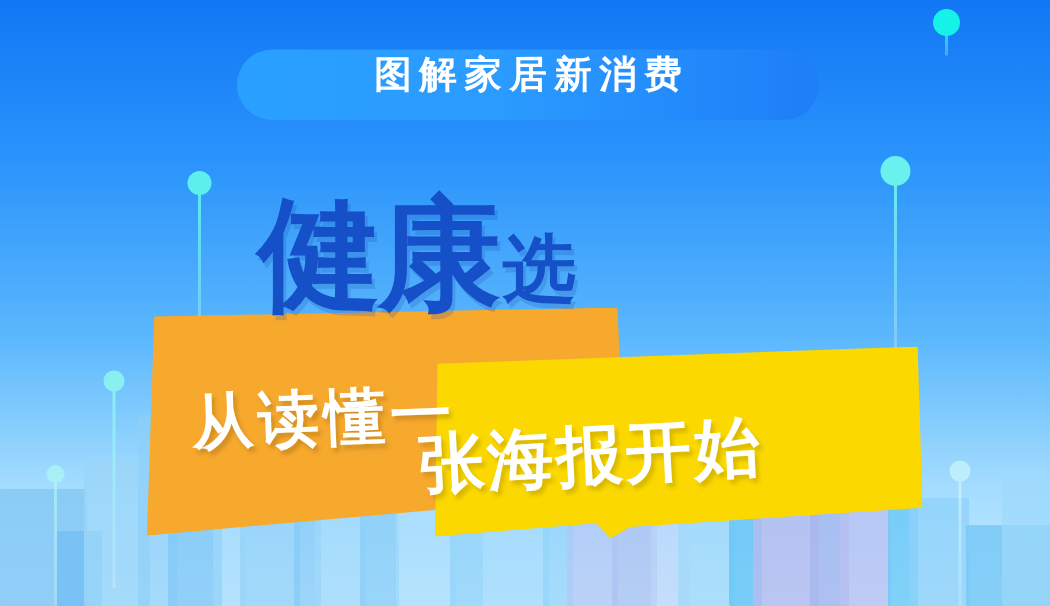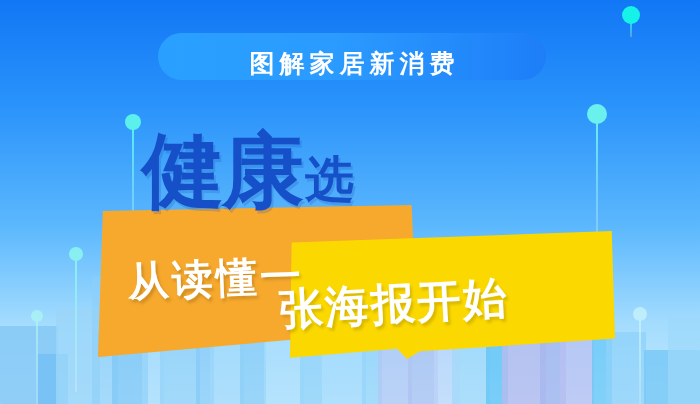--- a/index.html
+++ b/index.html
@@ -20,21 +20,21 @@
   
   .pop{position:absolute;}
   .pop .stem{position:absolute;left:50%;transform:translateX(-50%);width:2px;}
   .pop .ball{position:absolute;left:50%;transform:translateX(-50%);border-radius:50%;}
 
   
   .pill{
     position:absolute;left:158px;top:33px;width:388px;height:47px;
     border-radius:24px;
     background:linear-gradient(90deg,#29a0ff 0%,#2b9bff 45%,#1d7ef8 100%);
-    display:flex;align-items:flex-end;justify-content:center;
+    display:flex;align-items:flex-start;justify-content:center;
   }
   .pill-text{
     color:#ffffff;font-size:25px;font-weight:700;letter-spacing:5px;
     text-indent:5px;white-space:nowrap;
     font-family:"DejaVu Sans","Liberation Sans",sans-serif;
   }
 
   
   .banner{position:absolute;}
   .banner-orange{
@@ -52,21 +52,21 @@
 
   
   .headline{
     position:absolute;left:142px;top:133px;
     display:flex;align-items:flex-end;
     font-family:"DejaVu Sans","Liberation Sans",sans-serif;
     font-weight:700;color:#1650c8;
     text-shadow:2px 3px 0 rgba(25,70,170,.20);
     white-space:nowrap;
   }
-  .hl-big{font-size:82px;line-height:.92;letter-spacing:-2px;}
+  .hl-big{font-size:82px;line-height:.92;letter-spacing:-2px;margin-left:30px;}
   .hl-small{font-size:49px;line-height:.92;padding:0 3px 6px 3px;letter-spacing:-1px;}
 
   
   .sub-a{
     position:absolute;left:128px;top:255px;
     transform:rotate(-2.2deg);transform-origin:left center;
     color:#ffffff;font-size:41px;font-weight:700;letter-spacing:3px;
     white-space:nowrap;
     font-family:"DejaVu Sans","Liberation Sans",sans-serif;
     text-shadow:2px 3px 3px rgba(120,80,0,.30);

